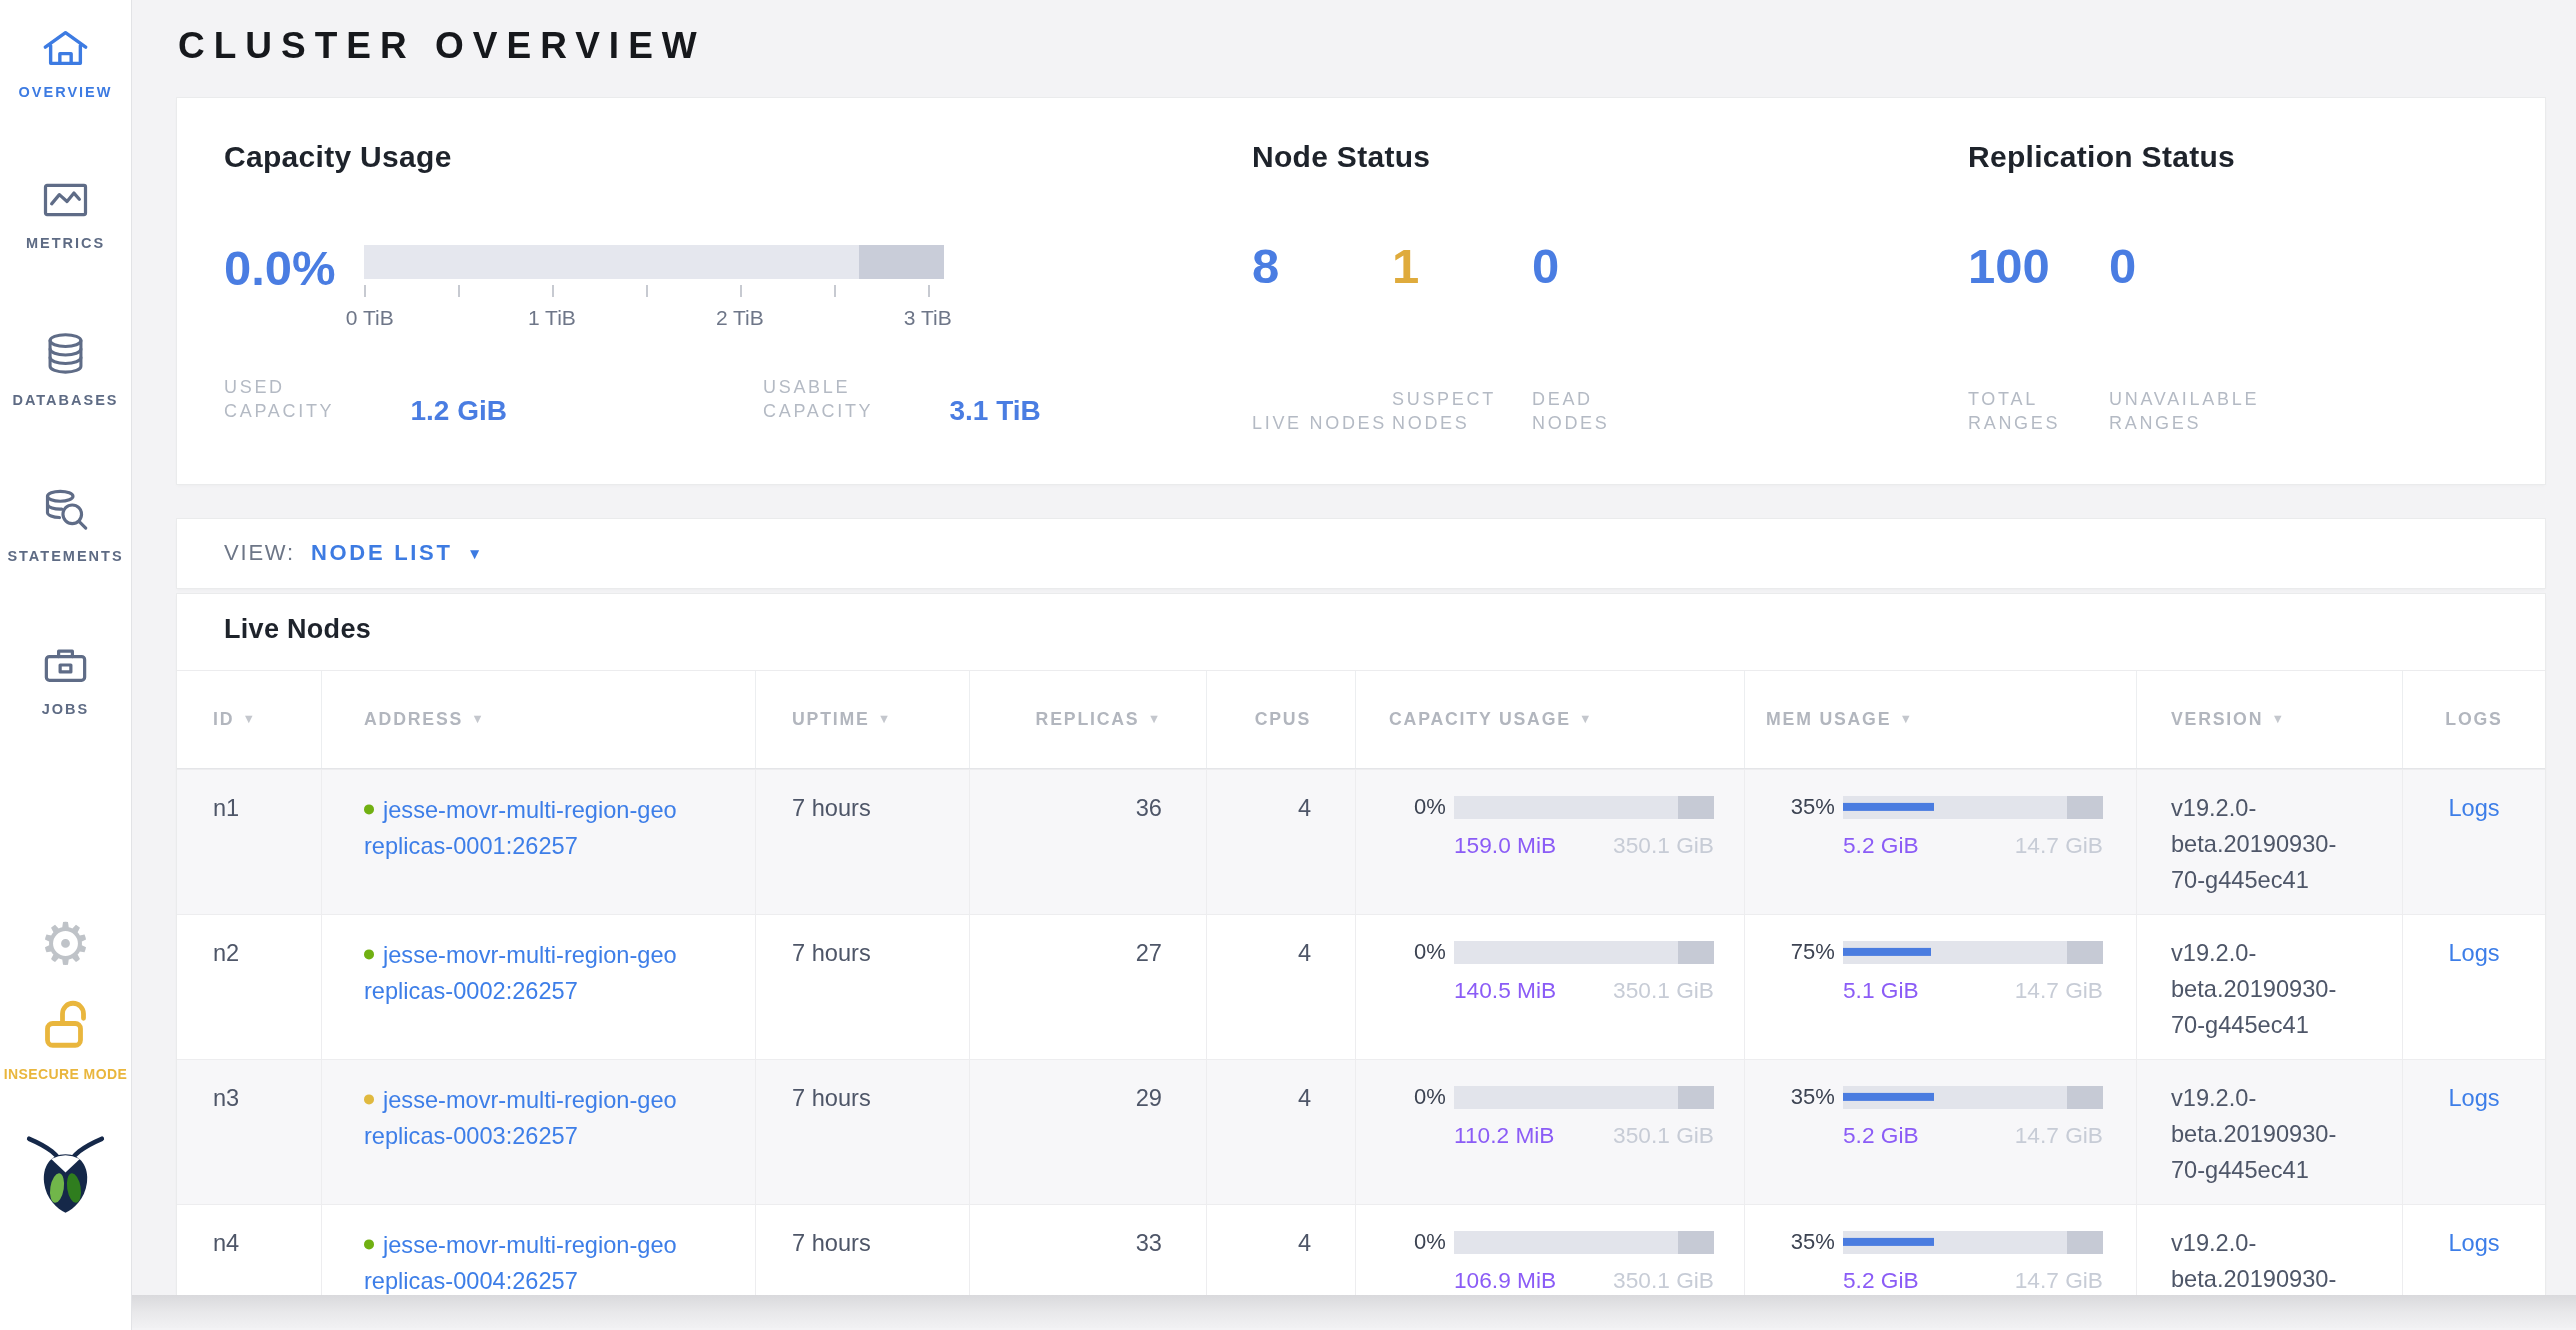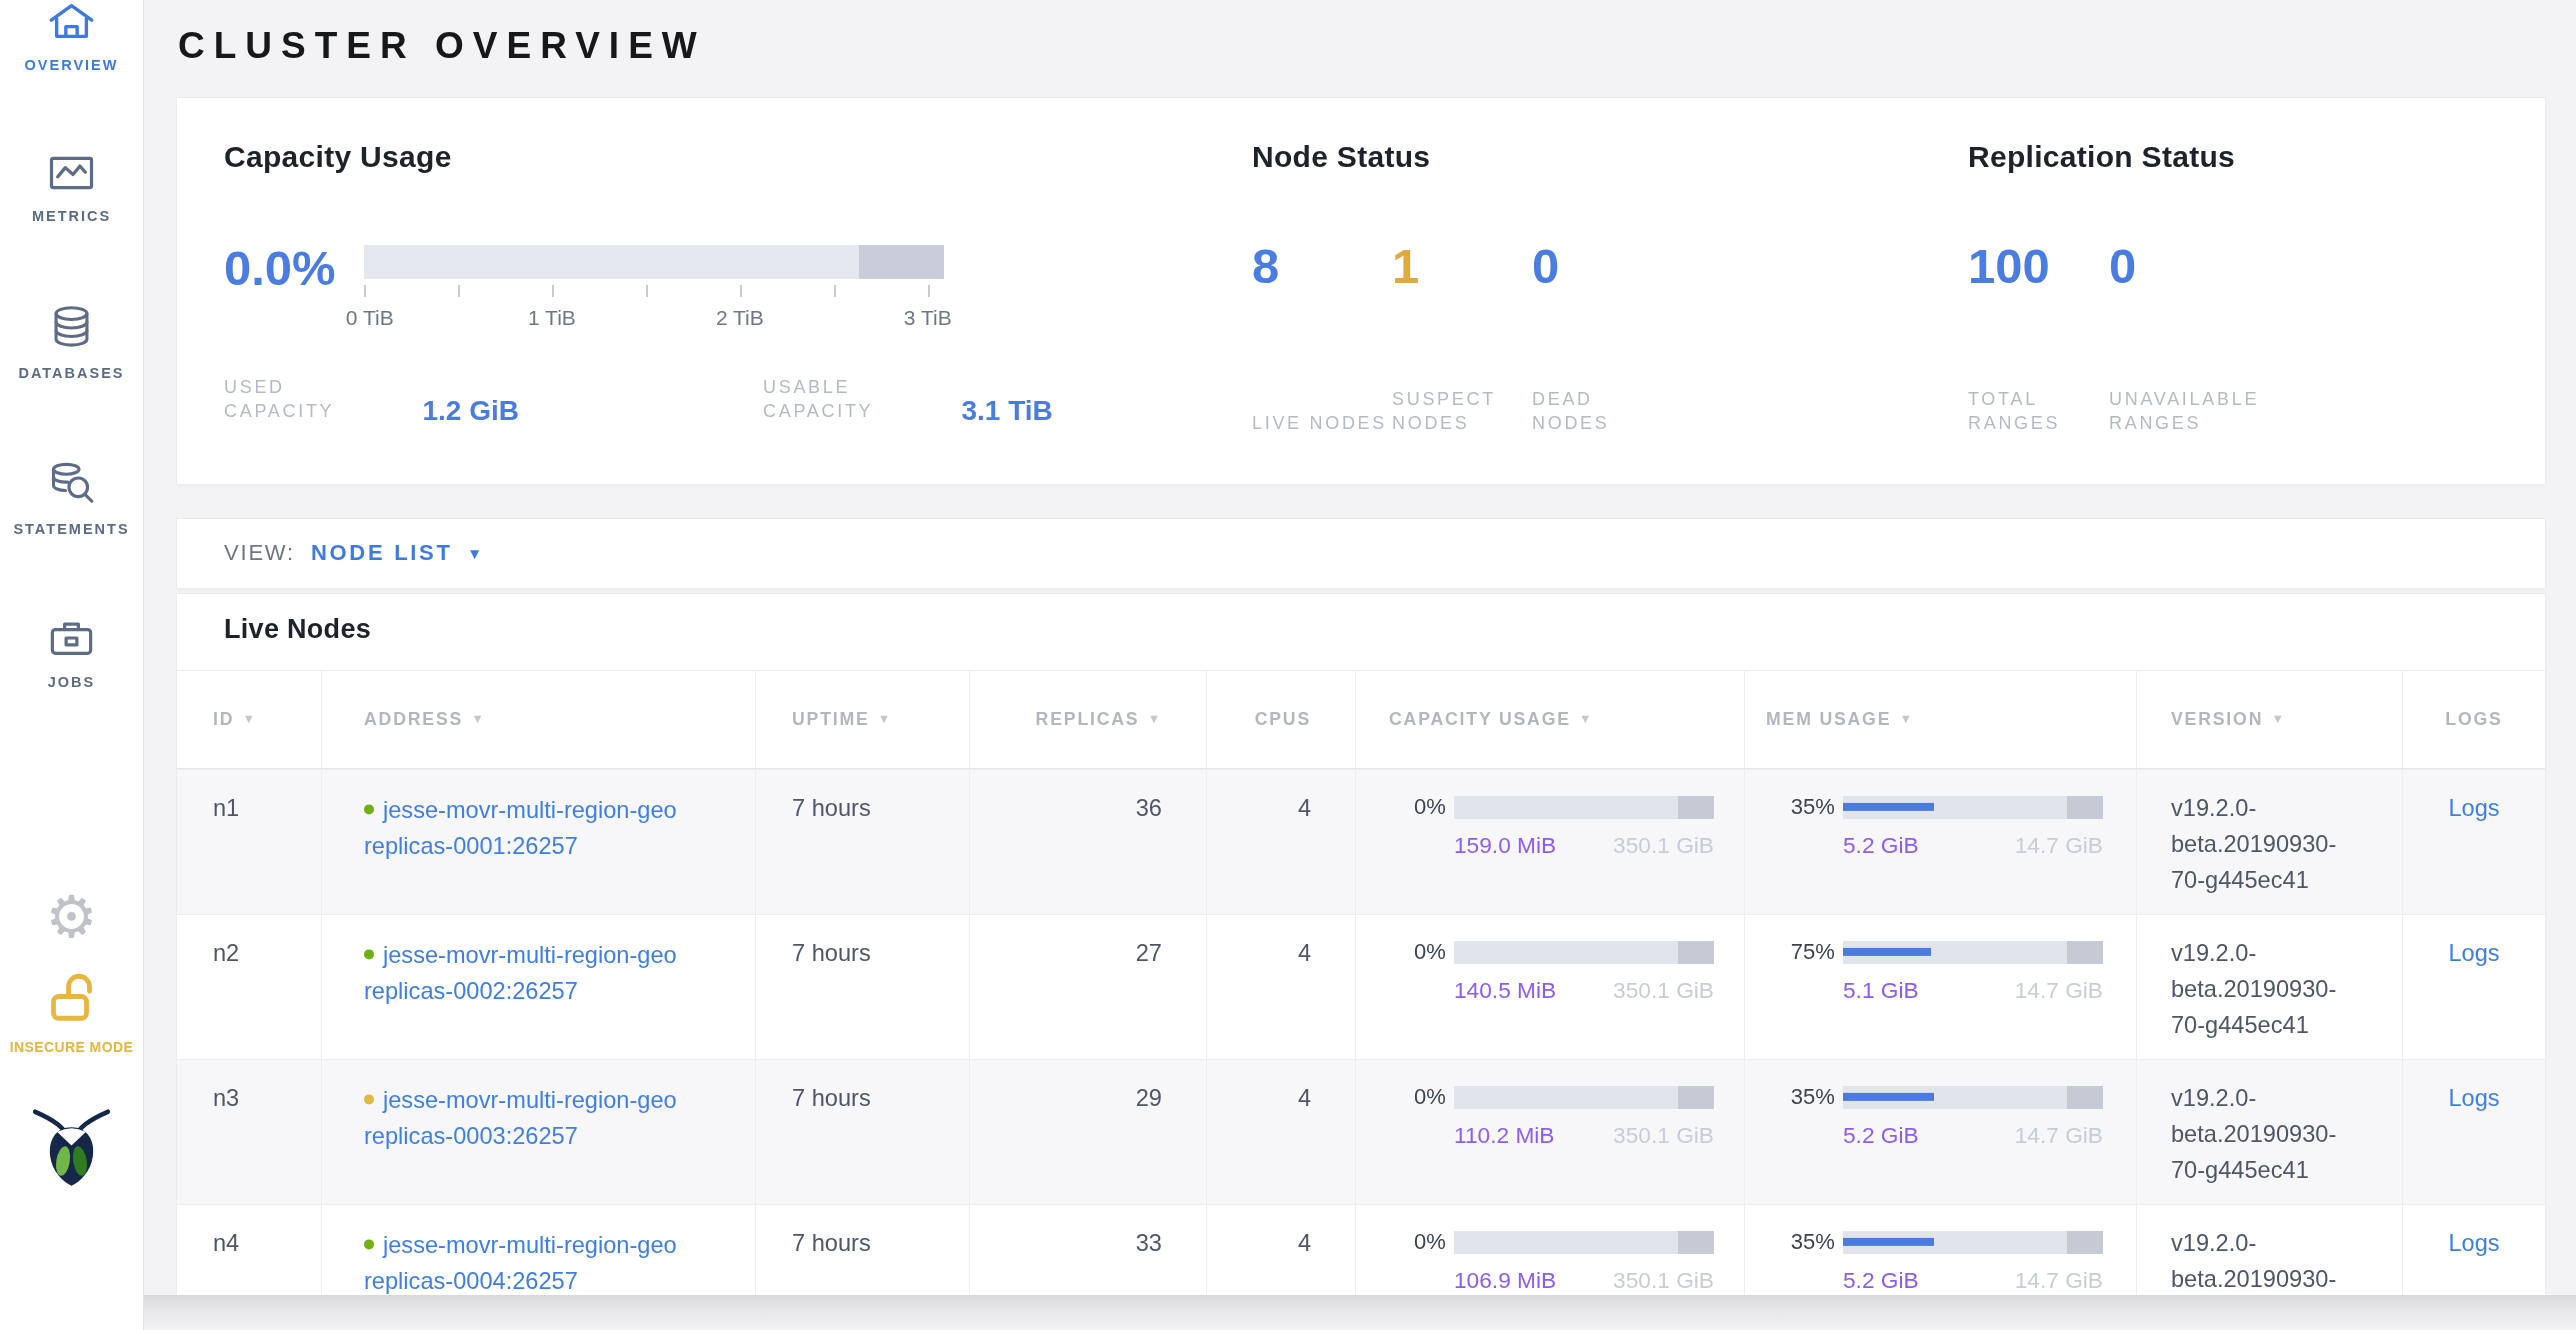--- a/index.html
+++ b/index.html
@@ -1,22 +1,22 @@
 <!DOCTYPE html>
 <html style="font-size:14.5px"><head>
 <meta charset="utf-8">
 <style>
   * { margin:0; padding:0; box-sizing:border-box; }
   html,body { width:2576px; height:1331px; overflow:hidden; }
   body { background:#f3f3f5; font-family:"Liberation Sans", sans-serif; color:#4e5668; }
 
   
-  .sidebar { position:fixed; left:0; top:0; width:144px; height:1331px; background:#ffffff;
+  .sidebar { position:fixed; left:0; top:0; width:132px; height:1331px; background:#ffffff;
              border-right:0.9px solid #e2e3e6; display:flex; flex-direction:column; align-items:center;
-             z-index:5; }
+             padding-top:27px; z-index:5; }
   .side-item { display:flex; flex-direction:column; align-items:center; margin-bottom:80px; cursor:pointer; }
   .side-item .lbl { margin-top:11.8px; font-size:14.5px; font-weight:700; letter-spacing:2px; color:#5e6b84; }
   .side-item.active .lbl { color:#3d7be2; }
   .icon-stroke { fill:none; stroke:#5f6c87; stroke-width:2.1; stroke-linecap:round; stroke-linejoin:round; }
   .side-item.active .icon-stroke { stroke:#3d7be2; }
   .gear { margin-top:118px; font-size:58px; color:#bfc3c8; line-height:1; cursor:pointer; }
   .insecure { margin-top:23.6px; display:flex; flex-direction:column; align-items:center; cursor:pointer; }
   .insecure .lbl { margin-top:13px; font-size:14px; font-weight:700; letter-spacing:0.4px; color:#e9b63d; white-space:nowrap; }
   .logo { margin-top:47px; cursor:pointer; }
 
@@ -41,21 +41,21 @@
   .ticks i { position:absolute; top:0; width:1.8px; height:12.7px; background:#c7cad1; }
   .ticks i:nth-child(1){left:0} .ticks i:nth-child(2){left:16.2%} .ticks i:nth-child(3){left:32.4%}
   .ticks i:nth-child(4){left:48.6%} .ticks i:nth-child(5){left:64.8%} .ticks i:nth-child(6){left:81%}
   .ticks i:nth-child(7){left:97.2%}
   .tick-labels { position:relative; height:27px; margin-top:7.3px; font-size:21px; color:#6e7688; }
   .tick-labels span { position:absolute; transform:translateX(-50%); white-space:nowrap; }
   .tick-labels span:nth-child(1){left:1%} .tick-labels span:nth-child(2){left:32.4%}
   .tick-labels span:nth-child(3){left:64.8%} .tick-labels span:nth-child(4){left:97.2%}
 
   .cap-stats { display:flex; margin-top:42px; }
-  .cstat { display:flex; align-items:flex-end;gap:12px; }
+  .cstat { display:flex; align-items:flex-end; }
   .cstat:first-child { width:539px; }
   .cstat-label { font-size:18px; letter-spacing:2.7px; color:#b4bac4; line-height:24.5px; max-width:172px; }
   .cstat-value { font-size:28px; font-weight:700; color:#4a7de2; margin-left:14.5px; line-height:26px; }
 
   .stats-row { display:flex; margin-top:68px; }
   .stat-col { display:flex; flex-direction:column; justify-content:space-between; height:194px; }
   .sec-nodes .stat-col { width:140px; }
   .sec-repl .stat-col:nth-child(1){ width:141px; } .sec-repl .stat-col:nth-child(2){ width:220px; padding-right:27px;}
   .big-num { font-size:49px; font-weight:700; line-height:1; }
   .col-label { font-size:18px; letter-spacing:2.7px; color:#b4bac4; line-height:24.5px; }

